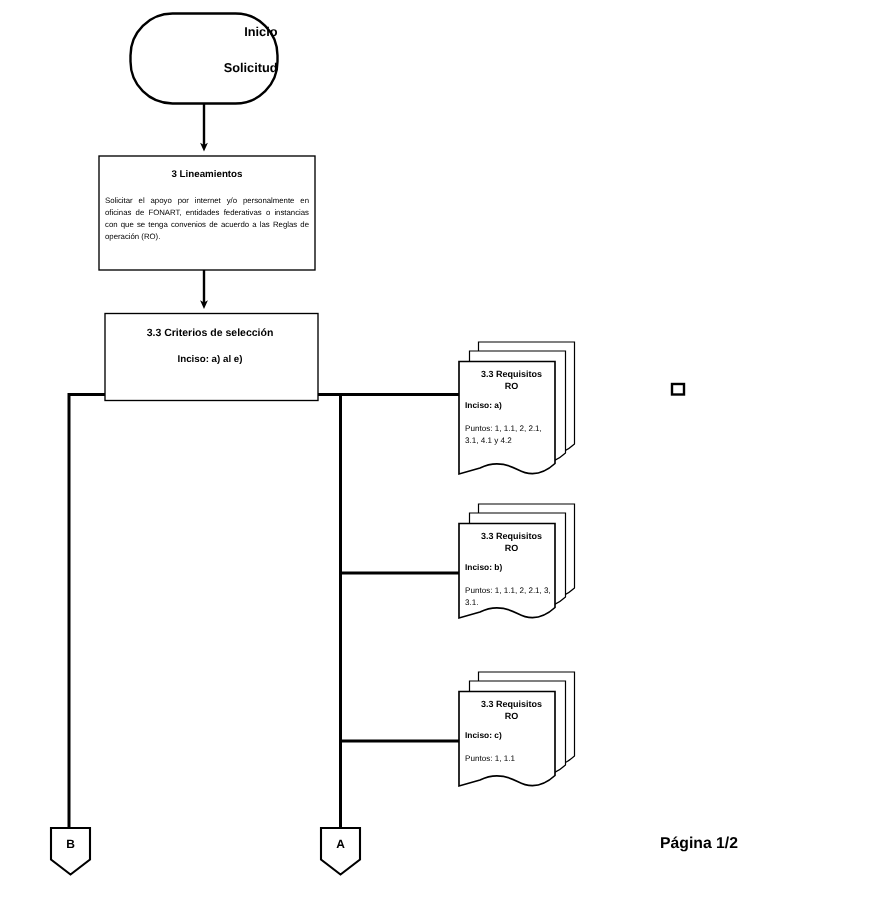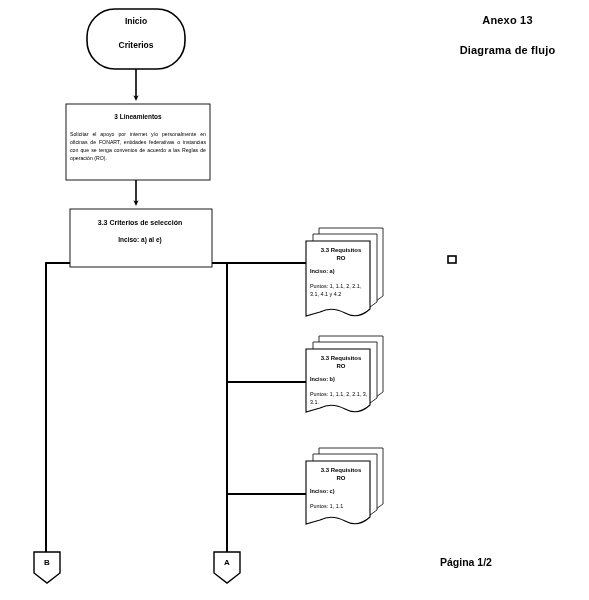--- a/index.html
+++ b/index.html
@@ -61,20 +61,21 @@
     font-weight: bold;
   }
 
   
   #start-text {
     left: 87px;
     top: 16px;
     width: 98px;
     font-size: 8.5px;
     font-weight: bold;
+    text-align: right;
   }
   #start-text .ln2 { margin-top: 13px; }
 
   
   #proc1-title {
     left: 66px;
     top: 113px;
     width: 144px;
     font-size: 6.5px;
     font-weight: bold;
@@ -190,30 +191,26 @@
       <path d="M306,461 L370,461 L370,517 Q358,528 345,521 Q332,514 320,520 L306,524 Z" fill="#ffffff" stroke="#000000" stroke-width="1.1"></path>
     </g>
 
     <path d="M34,552 L60,552 L60,573 L47,583 L34,573 Z" fill="#ffffff" stroke="#000000" stroke-width="1.4"></path>
 
     <path d="M214,552 L240,552 L240,573 L227,583 L214,573 Z" fill="#ffffff" stroke="#000000" stroke-width="1.4"></path>
 
     <rect x="448" y="256" width="8" height="7" fill="#ffffff" stroke="#000000" stroke-width="1.6"></rect>
   </svg>
 
-  <div id="header-block">
-    <div class="hdr-line">Anexo 13</div>
-    <div class="hdr-line second">Diagrama de flujo</div>
-  </div>
 
   <div id="footer-block">Página 1/2</div>
 
   <div id="start-text" class="node-text">
     <div>Inicio</div>
-    <div class="ln2">Criterios</div>
+    <div class="ln2">Solicitud</div>
   </div>
 
   <div id="proc1-title" class="node-text">3 Lineamientos</div>
   <div id="proc1-body" class="node-text">Solicitar el apoyo por internet y/o personalmente en oficinas de FONART, entidades federativas o instancias con que se tenga convenios de acuerdo a las Reglas de operación (RO).</div>
 
   <div id="proc2-title" class="node-text">3.3 Criterios de selección</div>
   <div id="proc2-sub" class="node-text">Inciso: a) al e)</div>
 
   <div class="doc-text doc-title" style="left:309px; top:246px;">
     <span>3.3 Requisitos</span><br>

